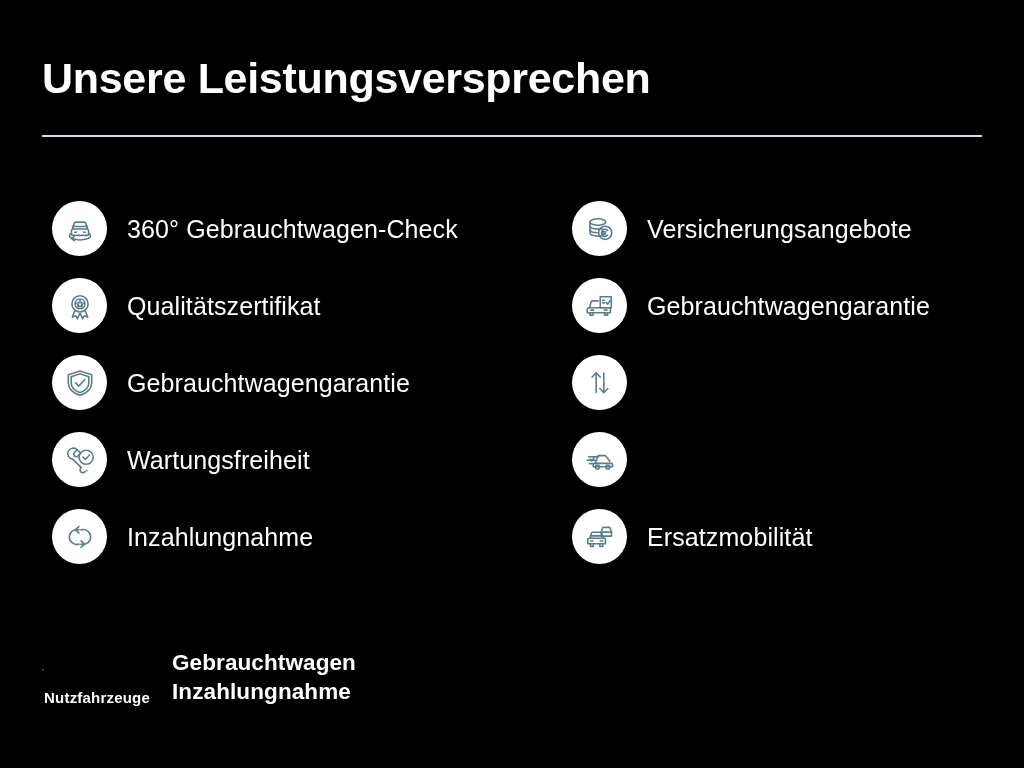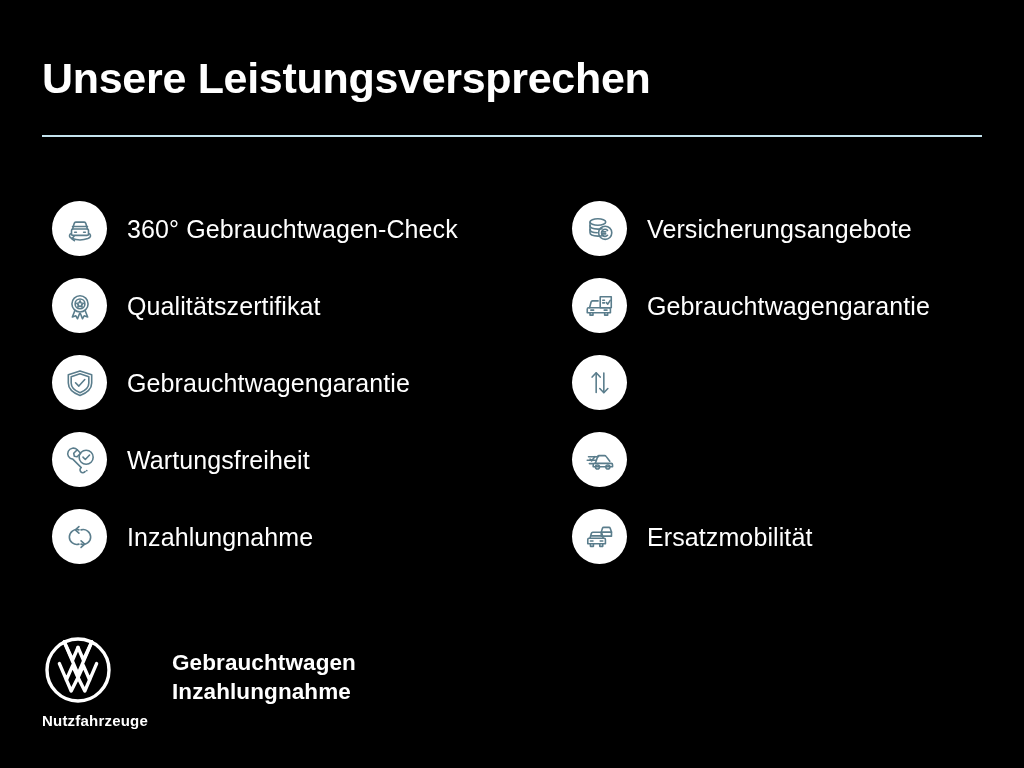--- a/index.html
+++ b/index.html
@@ -102,22 +102,22 @@
   .brand {
     position: absolute;
     left: 42px;
     top: 634px;
     display: flex;
     align-items: flex-start;
   }
   .brand-mark {
     width: 108px;
     display: flex;
-    flex-direction: column;
-    align-items: flex-start;
+    flex-direction: row;
+    align-items: flex-end;
   }
   .vw-logo {
     width: 72px;
     height: 72px;
     display: block;
   }
   .vw-logo circle, .vw-logo path {
     stroke: #ffffff;
     fill: none;
   }

